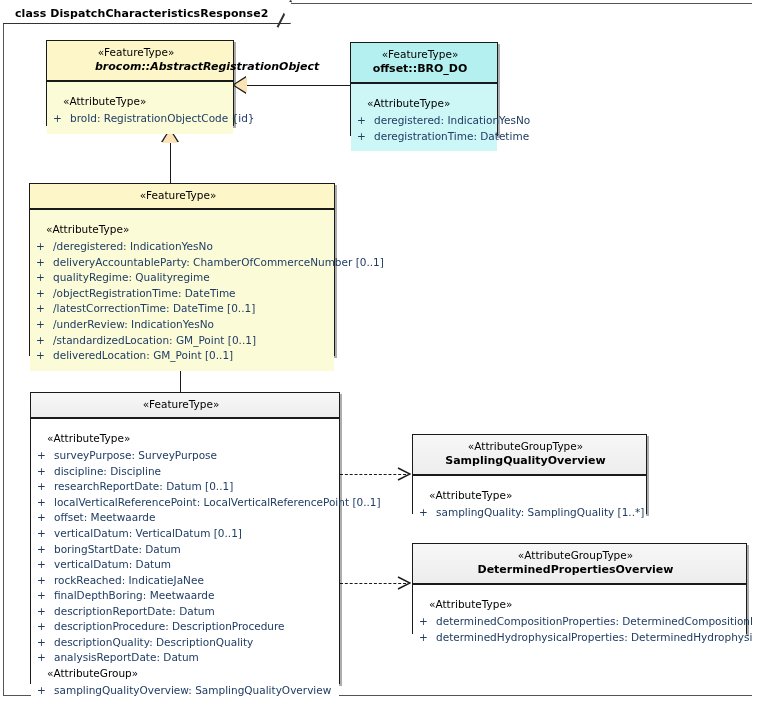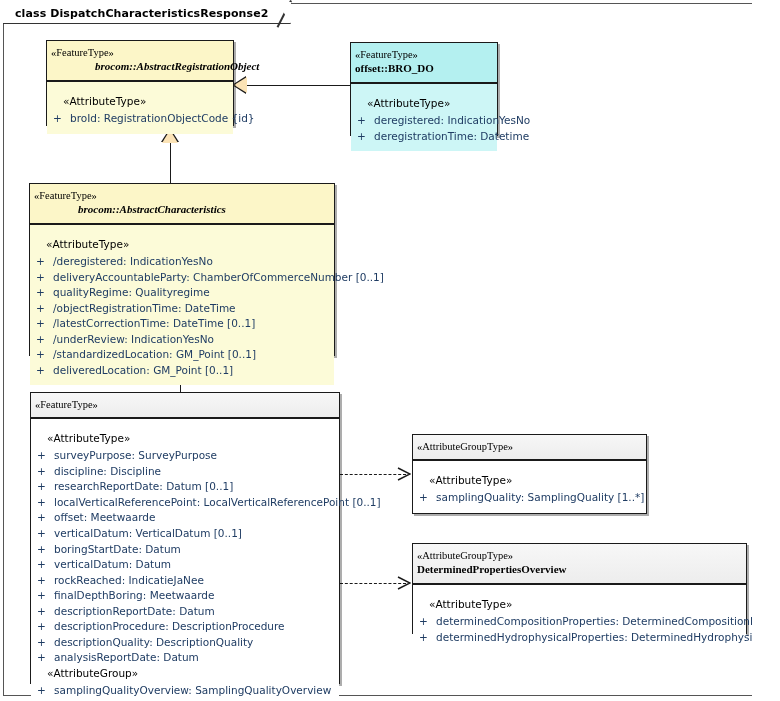--- a/index.html
+++ b/index.html
@@ -76,23 +76,22 @@
   .umlbox {
     position: absolute;
     box-sizing: border-box;
     border: 1px solid #1a1a1a;
     box-shadow: 2px 2px 0 rgba(0,0,0,0.32);
   }
   .umlbox .hdr {
     box-sizing: border-box;
     border-bottom: 2px solid #1a1a1a;
     padding: 5px 12px 6px 4px;
-    text-align: left;
+    text-align: center;
     line-height: 1.25;
-    font-family: Liberation Serif, serif;
   }
   .umlbox .stereo {
     font-size: 10.5px;
     color: #000000;
     display: block;
   }
   .umlbox .cname {
     font-size: 11px;
     font-weight: bold;
     color: #000000;
@@ -259,21 +258,20 @@
       <div class="attr">
         <span class="vis">+</span>
         <span class="sig">deregistrationTime: Datetime</span>
       </div>
     </div>
   </div>
 
   <div class="umlbox yellow" style="left:29px; top:183px; width:306px; height:173px;">
     <div class="hdr">
       <span class="stereo">«FeatureType»</span>
-      <span class="cname italic">brocom::AbstractCharacteristics</span>
     </div>
     <div class="body">
       <div class="sect-label">«AttributeType»</div>
       <div class="attr">
           <span class="vis">+</span>
           <span class="sig">/deregistered: IndicationYesNo</span>
         </div>
       <div class="attr">
           <span class="vis">+</span>
           <span class="sig">deliveryAccountableParty: ChamberOfCommerceNumber [0..1]</span>
@@ -373,20 +371,21 @@
           <span class="vis">+</span>
           <span class="sig">samplingQualityOverview: SamplingQualityOverview</span>
         </div>
 
     </div>
   </div>
 
   <div class="umlbox white" style="left:412px; top:434px; width:235px; height:80px;">
     <div class="hdr">
       <span class="stereo">«AttributeGroupType»</span>
+      <span class="cname">SamplingQualityOverview</span>
     </div>
     <div class="body">
       <div class="sect-label">«AttributeType»</div>
       <div class="attr">
           <span class="vis">+</span>
           <span class="sig">samplingQuality: SamplingQuality [1..*]</span>
         </div>
     </div>
   </div>
 

